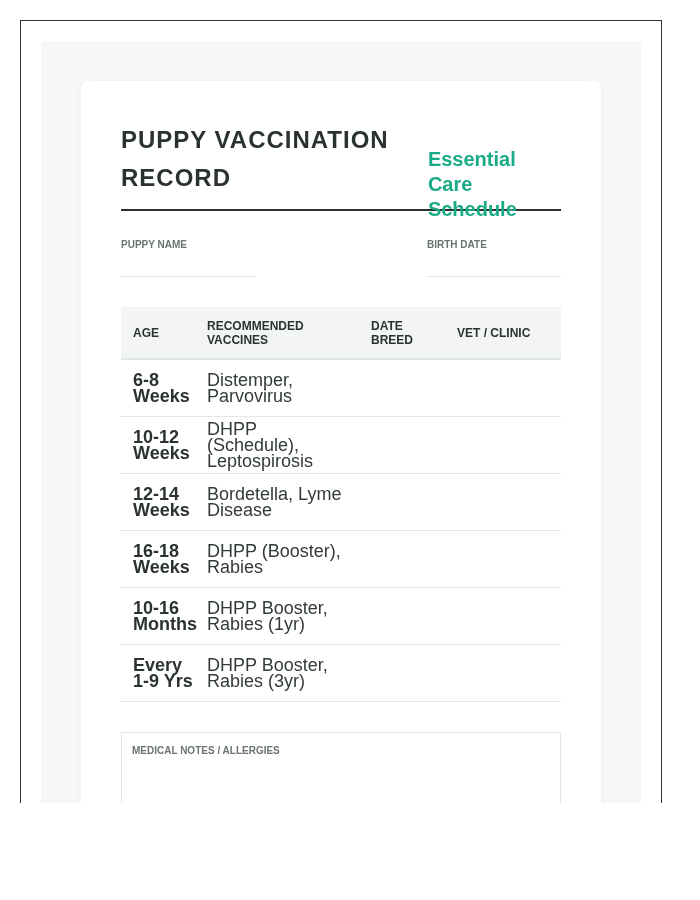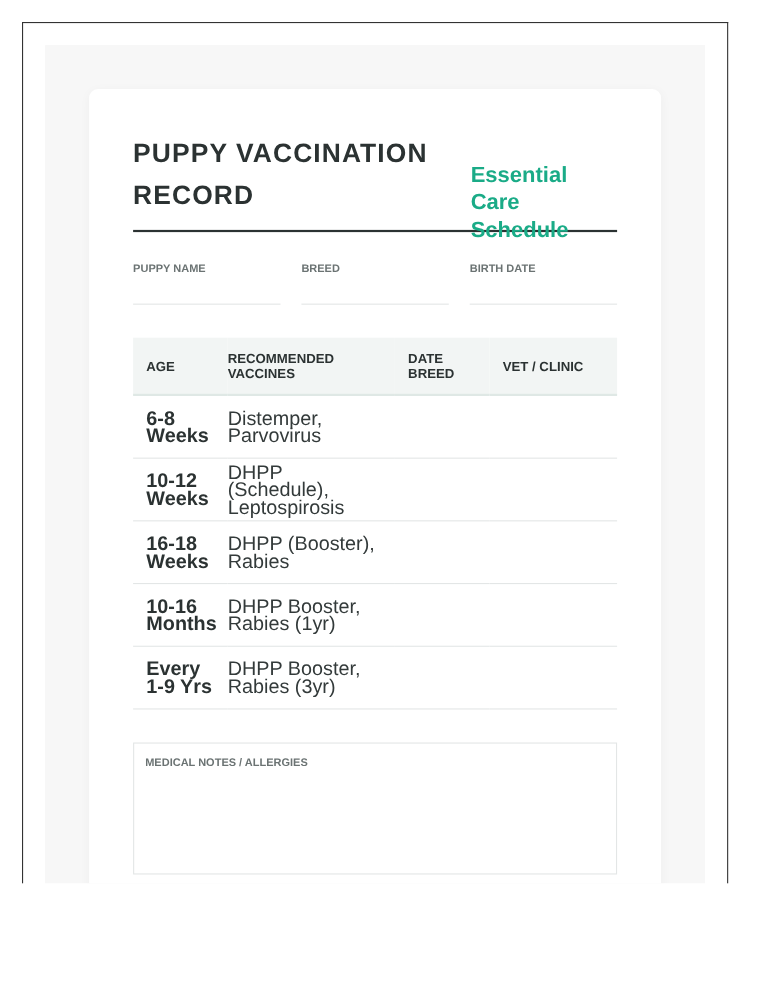--- a/index.html
+++ b/index.html
@@ -178,24 +178,20 @@
           <h1 class="title">PUPPY VACCINATION RECORD</h1>
           <div class="subtitle">Essential Care Schedule</div>
         </div>
 
         <div class="fields">
           <div class="field">
             <span class="field-label">PUPPY NAME</span>
             <input class="field-input" type="text" value="" style="">
           </div>
           <div class="field">
-            <span class="field-label">BREED</span>
-            <input class="field-input" type="text" value="" style="">
-          </div>
-          <div class="field">
             <span class="field-label">BIRTH DATE</span>
             <input class="field-input" type="text" value="" style="">
           </div>
         </div>
 
         <table class="schedule">
           <colgroup>
             <col class="col-age">
             <col class="col-vacc">
             <col class="col-date">
@@ -216,20 +212,26 @@
               <td></td>
               <td></td>
             </tr>
             <tr>
               <td class="age">10-12 Weeks</td>
               <td class="vaccines">DHPP (Schedule), Leptospirosis</td>
               <td></td>
               <td></td>
             </tr>
             <tr>
+              <td class="age">12-14 Weeks</td>
+              <td class="vaccines">Bordetella, Lyme Disease</td>
+              <td></td>
+              <td></td>
+            </tr>
+            <tr>
               <td class="age">16-18 Weeks</td>
               <td class="vaccines">DHPP (Booster), Rabies</td>
               <td></td>
               <td></td>
             </tr>
             <tr>
               <td class="age">10-16 Months</td>
               <td class="vaccines">DHPP Booster, Rabies (1yr)</td>
               <td></td>
               <td></td>

